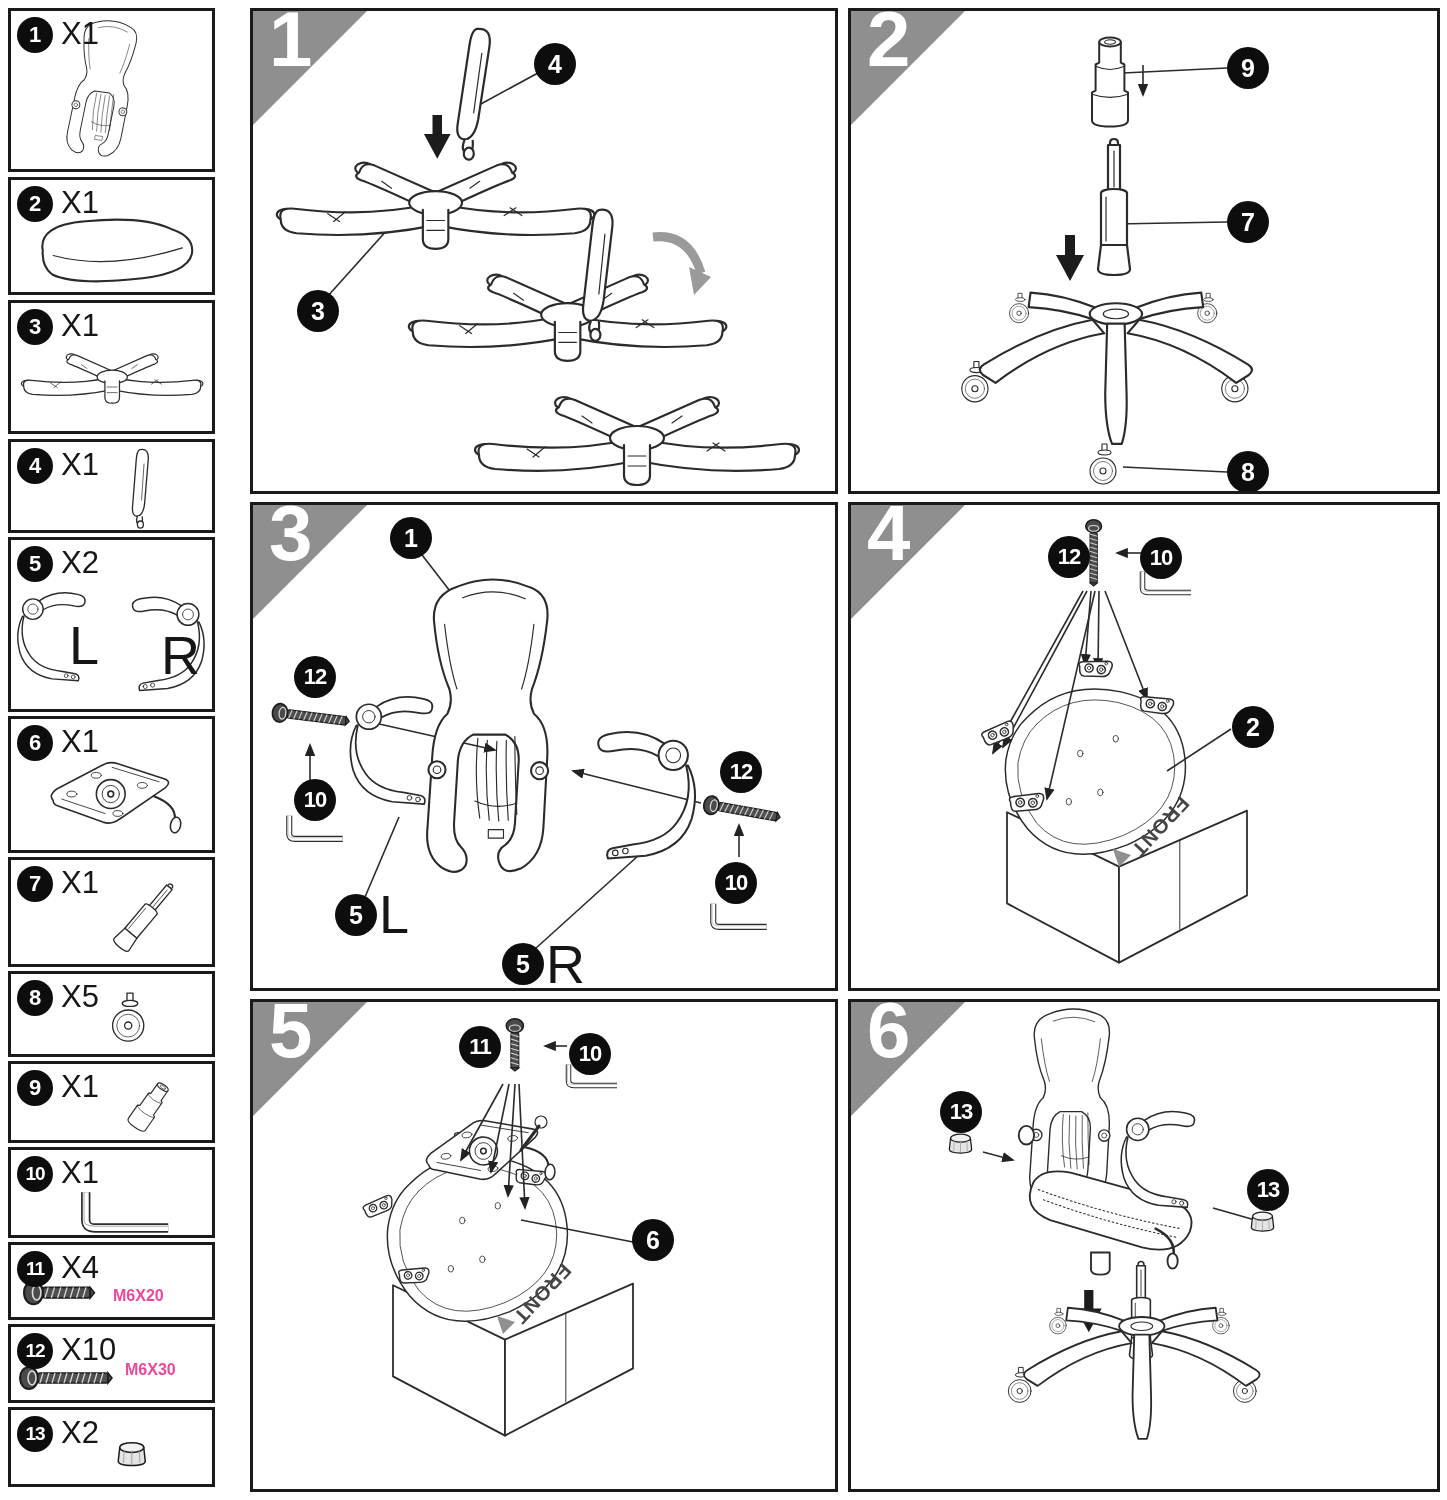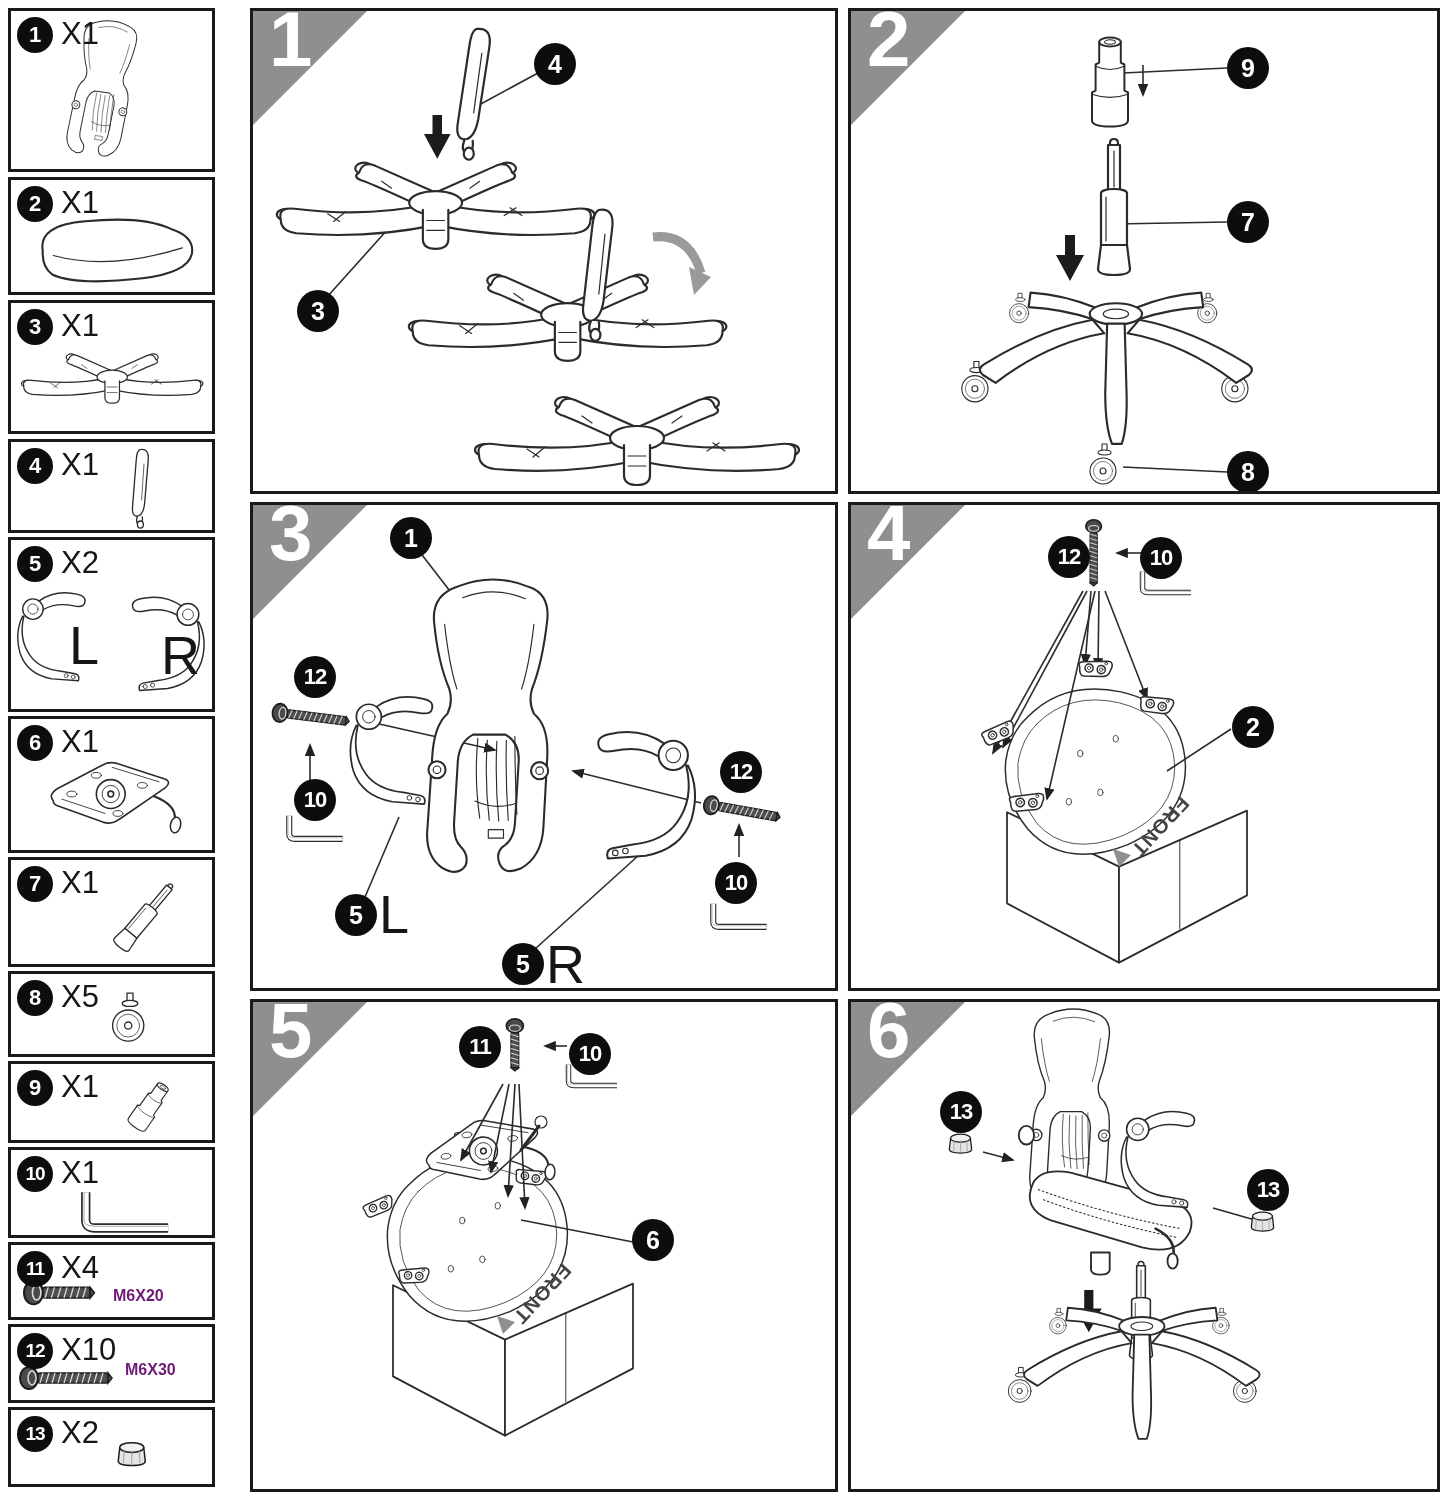--- a/index.html
+++ b/index.html
@@ -12,21 +12,21 @@
   .thin{fill:none;stroke:#2b2b2b;stroke-width:1.2;stroke-linejoin:round;stroke-linecap:round;}
   .ink2{fill:none;stroke:#2b2b2b;stroke-width:3;stroke-linecap:round;}
   .lead{stroke:#2b2b2b;stroke-width:1.6;fill:none;}
   .wr-o{fill:none;stroke:#2b2b2b;stroke-width:11;}
   .wr-i{fill:none;stroke:#fff;stroke-width:7;}
   .wr-m{fill:none;stroke:#aaaaaa;stroke-width:1.2;}
   .badge{position:absolute;left:6px;top:6px;width:36px;height:36px;border-radius:50%;background:#0d0d0d;
          color:#fff;display:flex;align-items:center;justify-content:center;font-size:22px;font-weight:bold;z-index:4;}
   .badge.two{font-size:19px;letter-spacing:-1px;}
   .qty{position:absolute;left:50px;top:5px;font-size:31px;color:#161616;z-index:4;}
-  .sizelbl{position:absolute;font-size:16px;font-weight:bold;color:#701a75;z-index:4;}
+  .sizelbl{position:absolute;font-size:16px;font-weight:bold;color:#ec4899;z-index:4;}
   .tri{position:absolute;left:0;top:0;z-index:3;}
   .stepnum{position:absolute;left:16px;top:-12px;font-size:78px;font-weight:bold;color:#fff;line-height:1.05;z-index:4;}
   .callout{position:absolute;width:42px;height:42px;border-radius:50%;background:#0d0d0d;color:#fff;
            display:flex;align-items:center;justify-content:center;font-size:25px;font-weight:bold;z-index:5;}
   .callout.two{font-size:22px;letter-spacing:-1px;}
   .bigletter{position:absolute;font-size:54px;color:#161616;line-height:1;z-index:5;}
   .front{position:absolute;font-size:20px;font-weight:bold;color:#454545;letter-spacing:1px;
          transform:rotate(133deg);z-index:5;}
 </style>
 </head>

